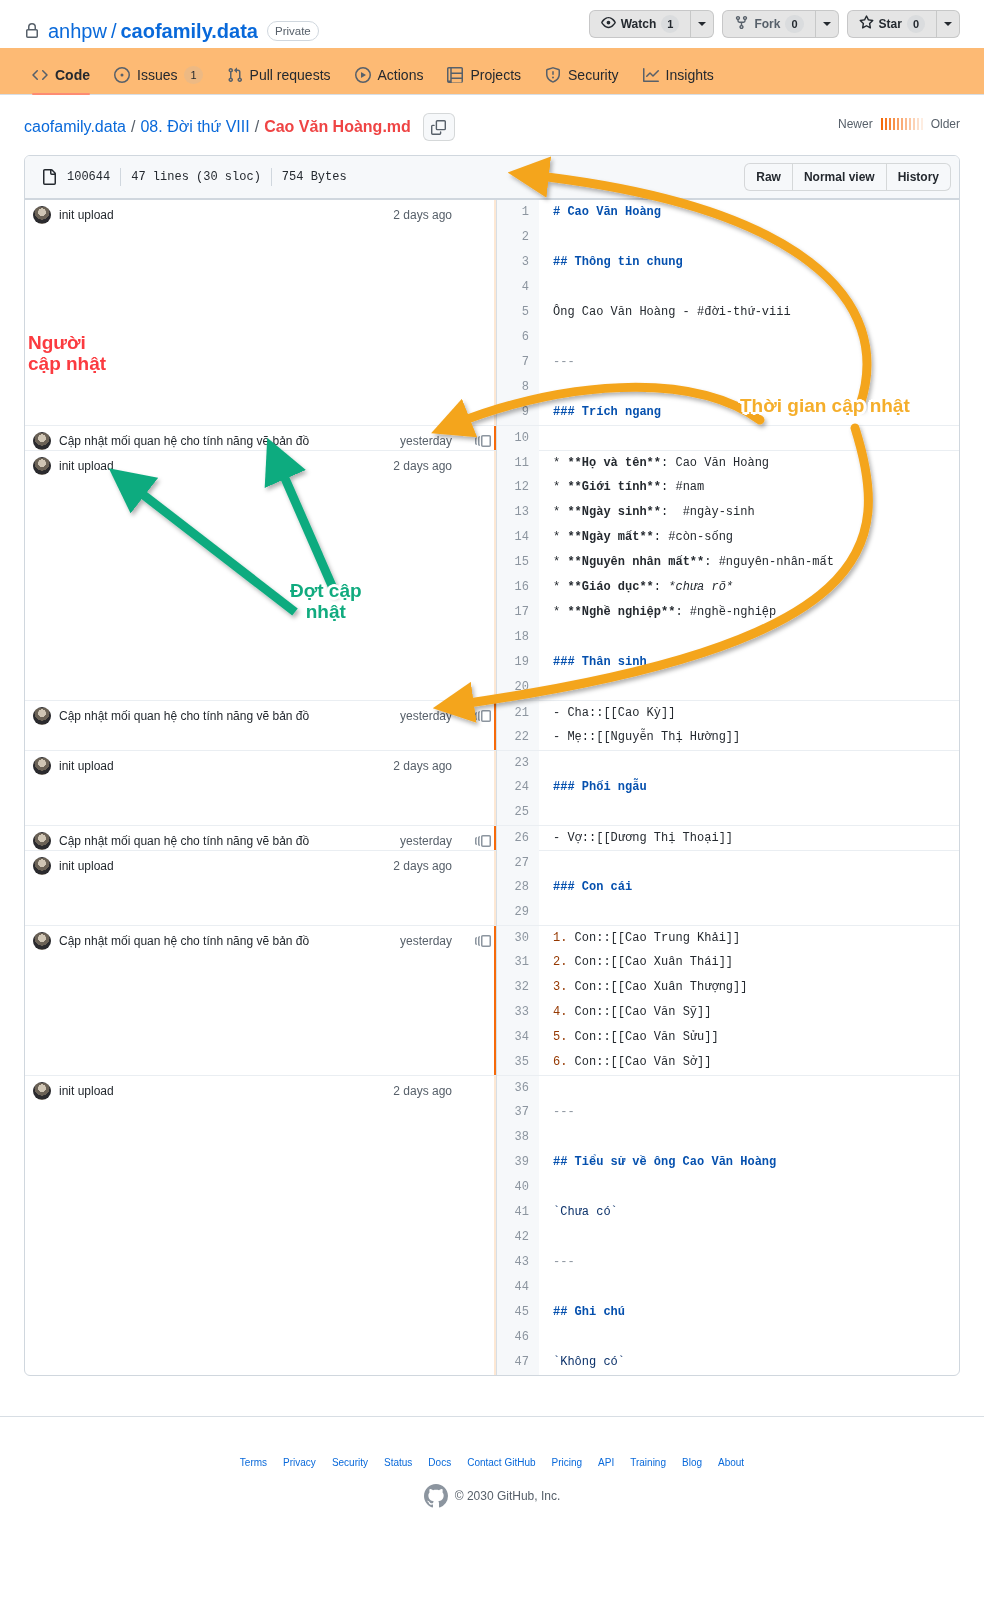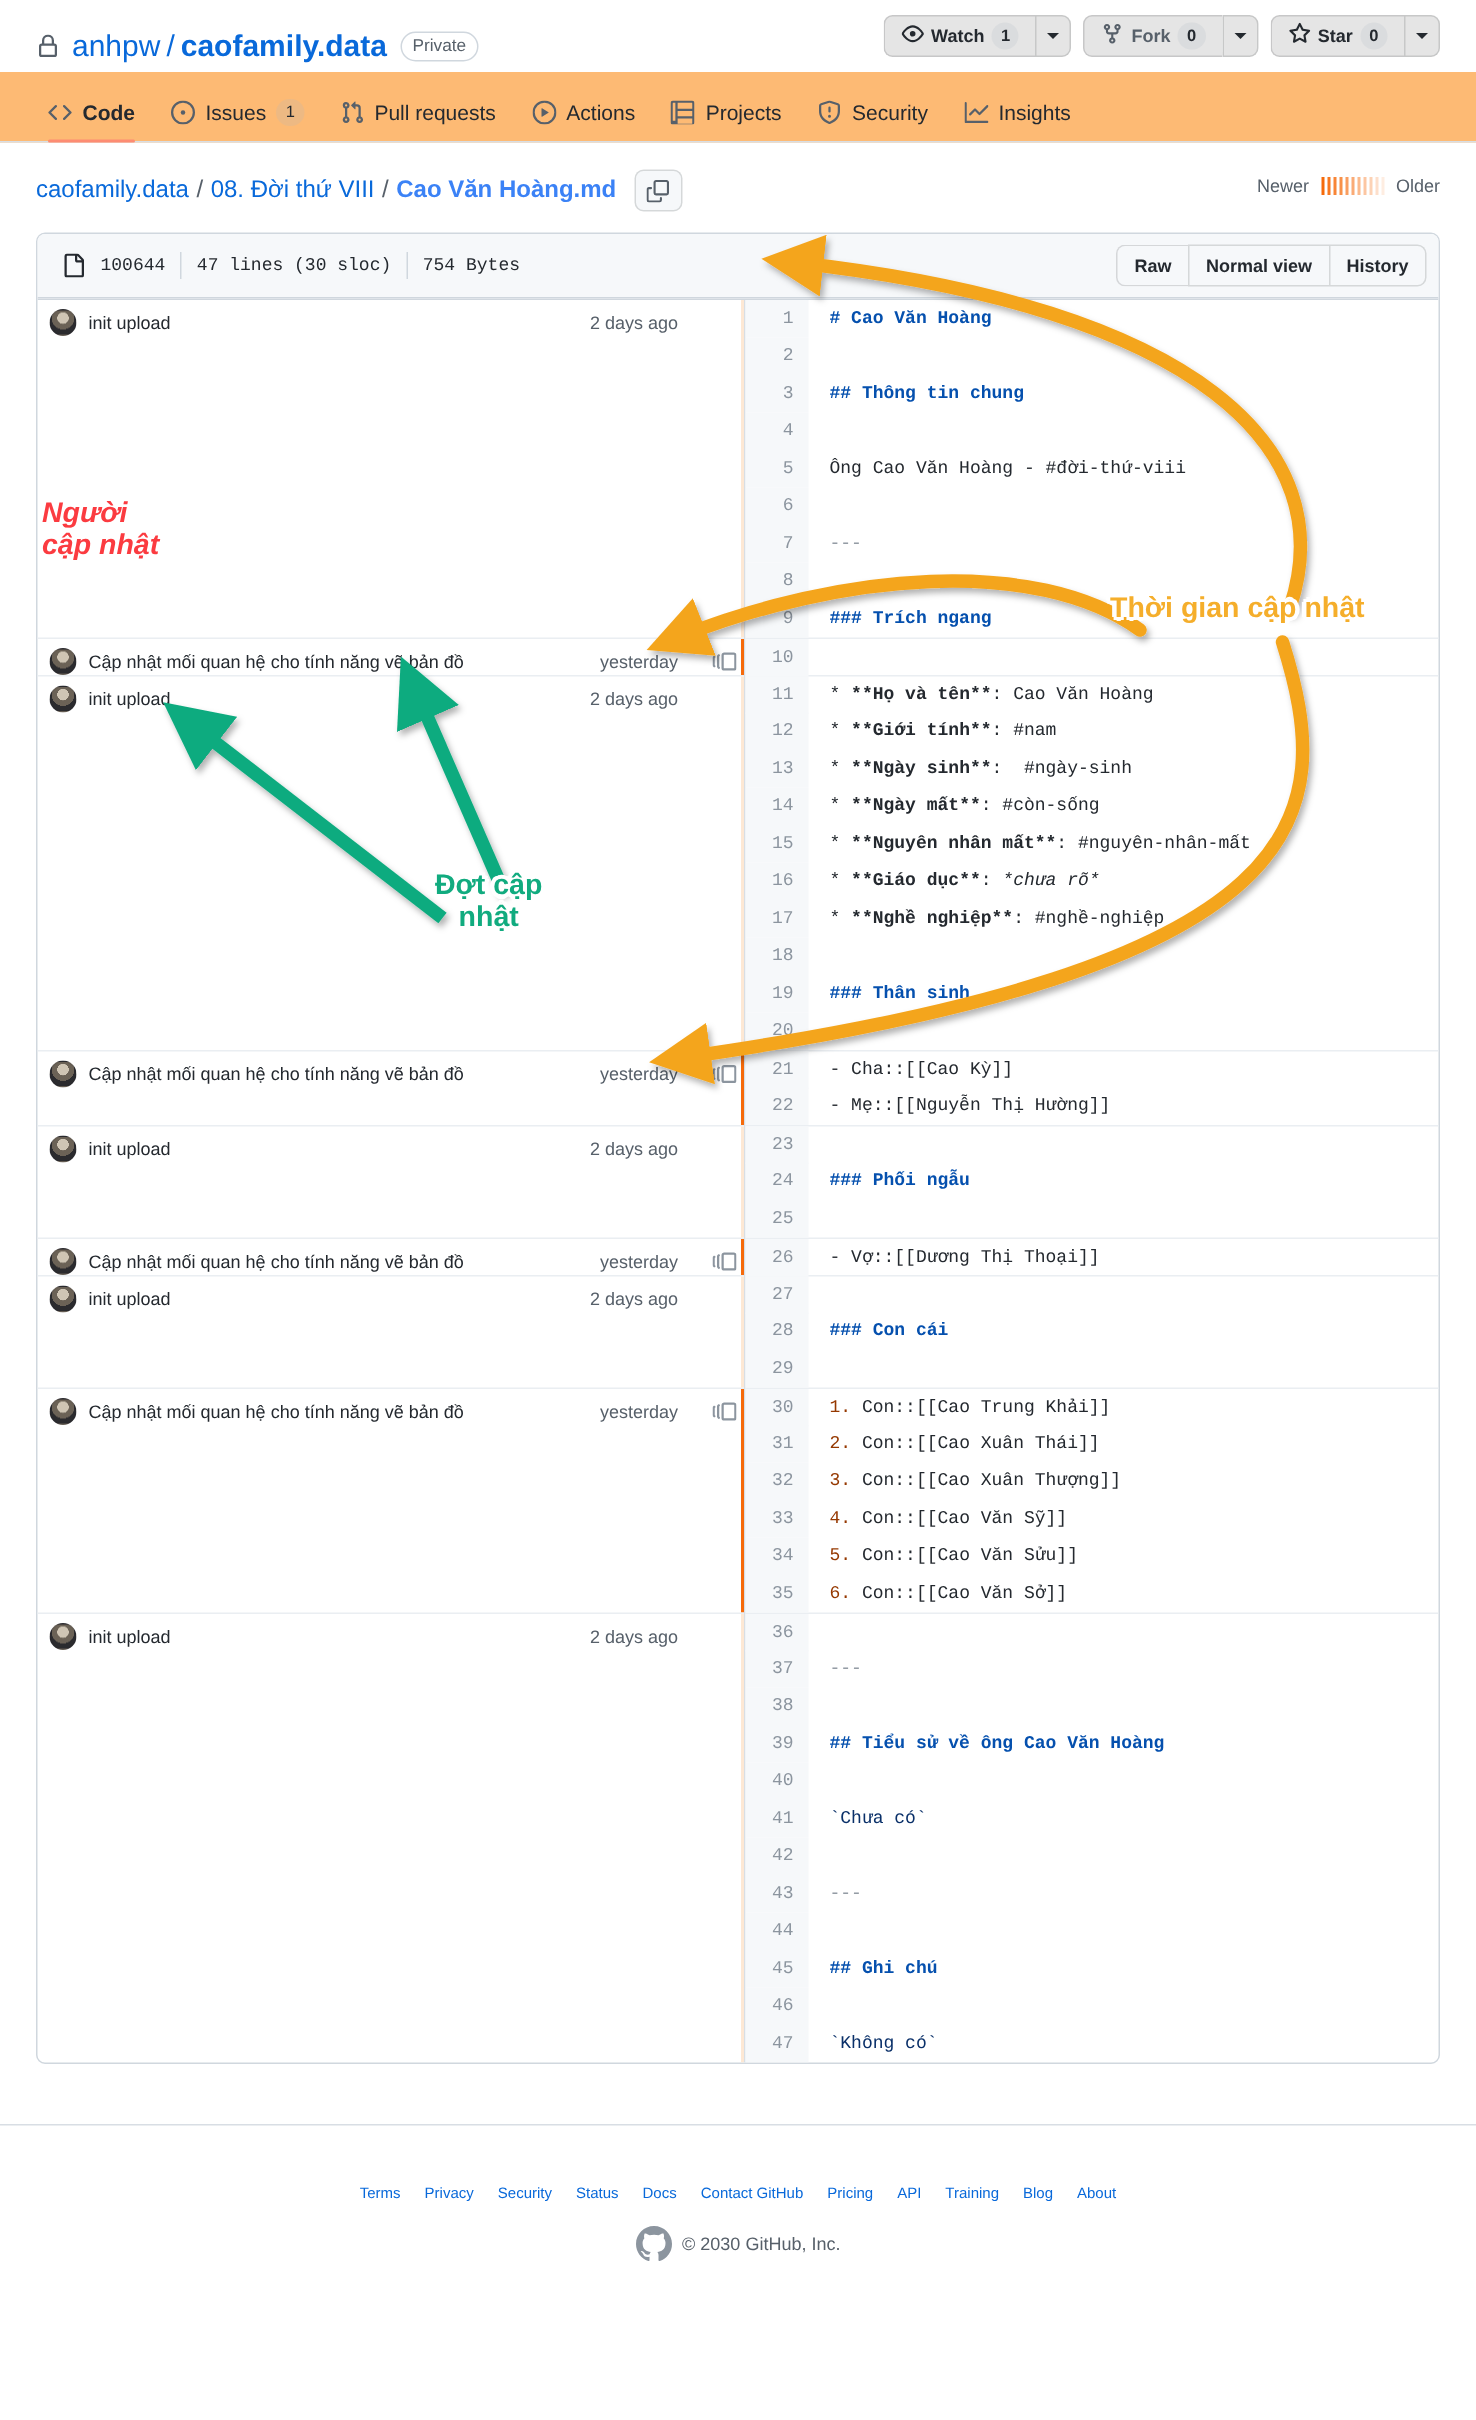--- a/index.html
+++ b/index.html
@@ -63,21 +63,21 @@
   }
   .nav-icon { width:16px;height:16px;color:#57606a;display:inline-block; }
   .nav-counter { background:rgba(175,184,193,0.2); border-radius:2em; padding:0 6px; font-size:11px; line-height:18px; font-weight:500; }
 
   
   .blob-head { padding: 18px 24px 0 24px; position:relative; }
   .breadcrumb { font-size:16px; display:flex; align-items:center; flex-wrap:wrap; }
   .bc-link { color:#0969da; text-decoration:none; }
   .bc-dir { color:#0969da; text-decoration:none; font-weight:400;}
   .bc-slash { color:#57606a; margin:0 5px; }
-  .bc-final { font-weight:600; color:#3b82f6; }
+  .bc-final { font-weight:600; color:#ef4444; }
   .copy-path-btn {
     margin-left:12px; width:32px; height:28px; border:1px solid rgba(27,31,36,0.15);
     border-radius:6px; background:#f6f8fa; display:inline-flex;
     align-items:center; justify-content:center; color:#57606a;
   }
 
   .age-legend {
     position:absolute; right:24px; top:22px;
     display:flex; align-items:center; gap:8px;
     font-size:12px; color:#57606a;
@@ -718,18 +718,18 @@
   </g>
   <g filter="url(#sh)" fill="none" stroke="#f4a51f" stroke-width="9" stroke-linecap="round">
     <path d="M760,420 C690,370 560,382 452,425" marker-end="url(#ar-orange)"></path>
   </g>
   <g filter="url(#sh)" fill="none" stroke="#f4a51f" stroke-width="9" stroke-linecap="round">
     <path d="M855,428 C892,545 880,645 455,705" marker-end="url(#ar-orange)"></path>
   </g>
 </svg>
 
 <div class="anno" id="anno-text">
-    <div class="anno-text anno-red" style="left: 28px; top: 332px; text-align: left; white-space: pre; font-style: italic;">Người
+    <div class="anno-text anno-red" style="left: 28px; top: 332px; text-align: left; white-space: pre;">Người
 cập nhật</div>
     <div class="anno-text anno-green" style="left: 290px; top: 580px; text-align: center; white-space: pre;">Đợt cập
 nhật</div>
     <div class="anno-text anno-orange" style="left: 740px; top: 395px; text-align: left; white-space: pre;">Thời gian cập nhật</div>
   </div>
 
 </body></html>

